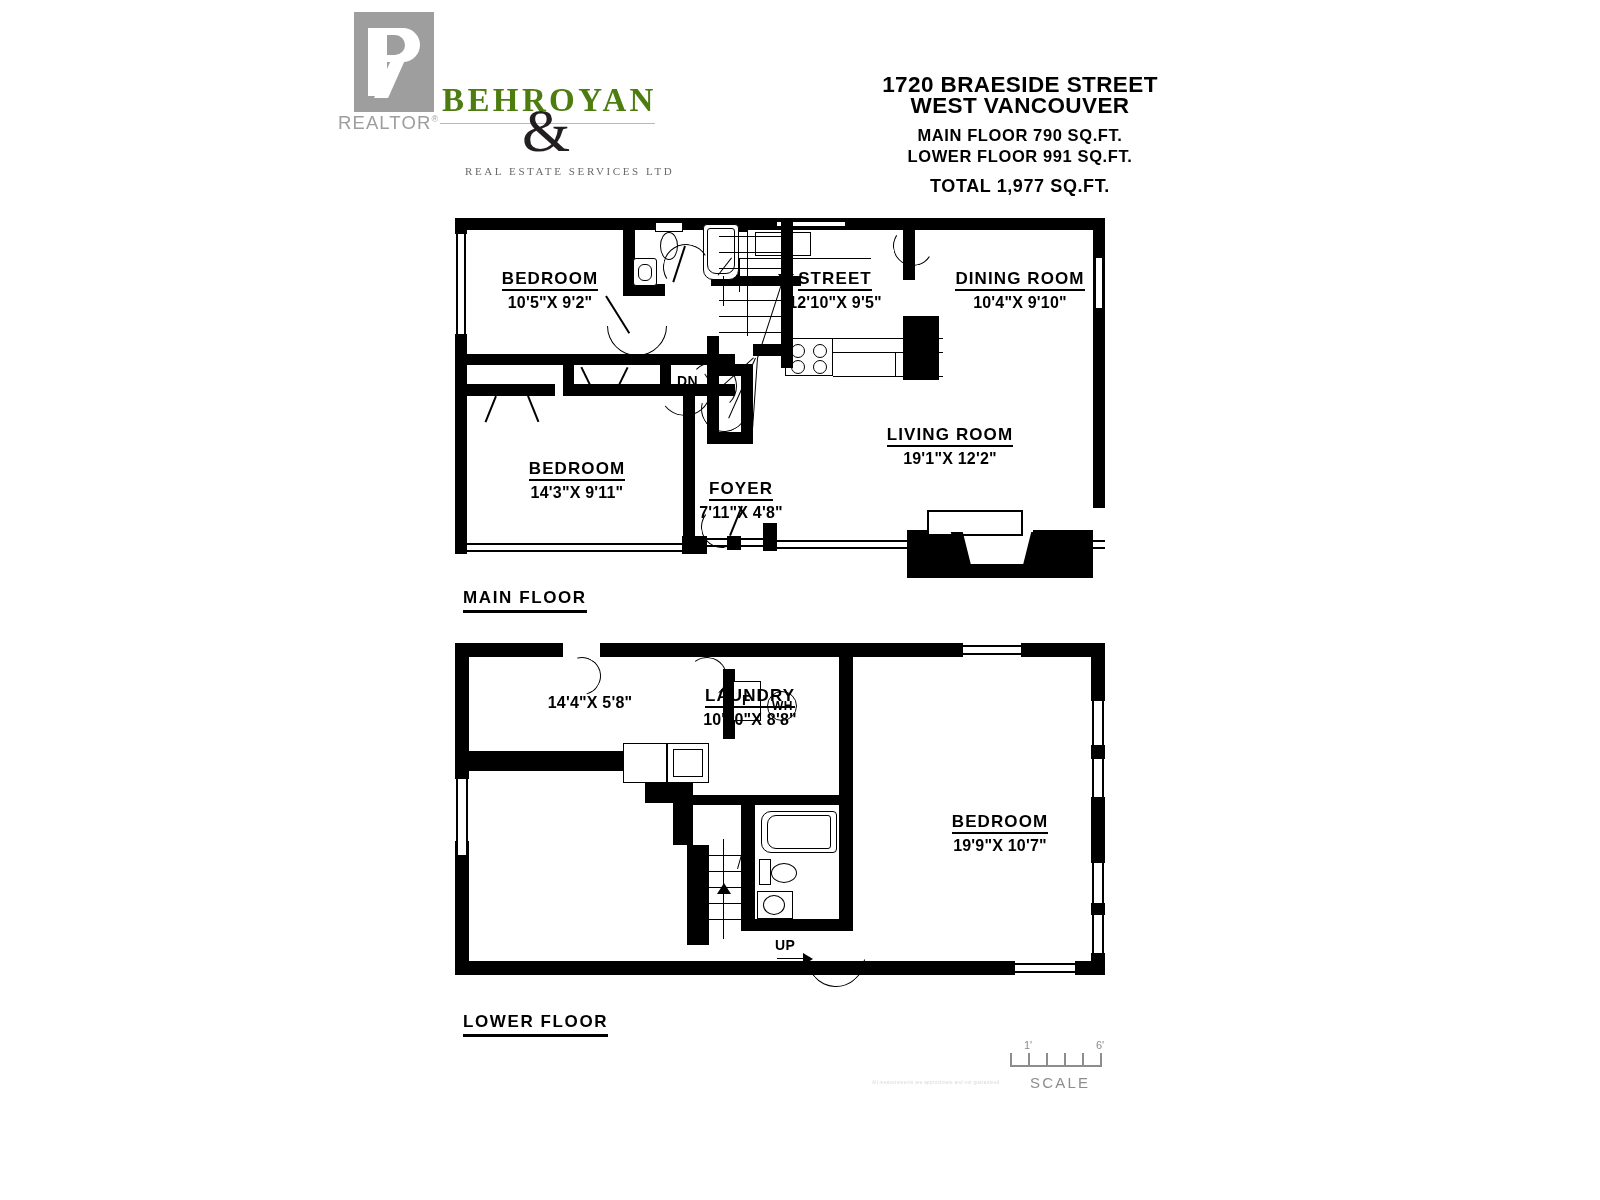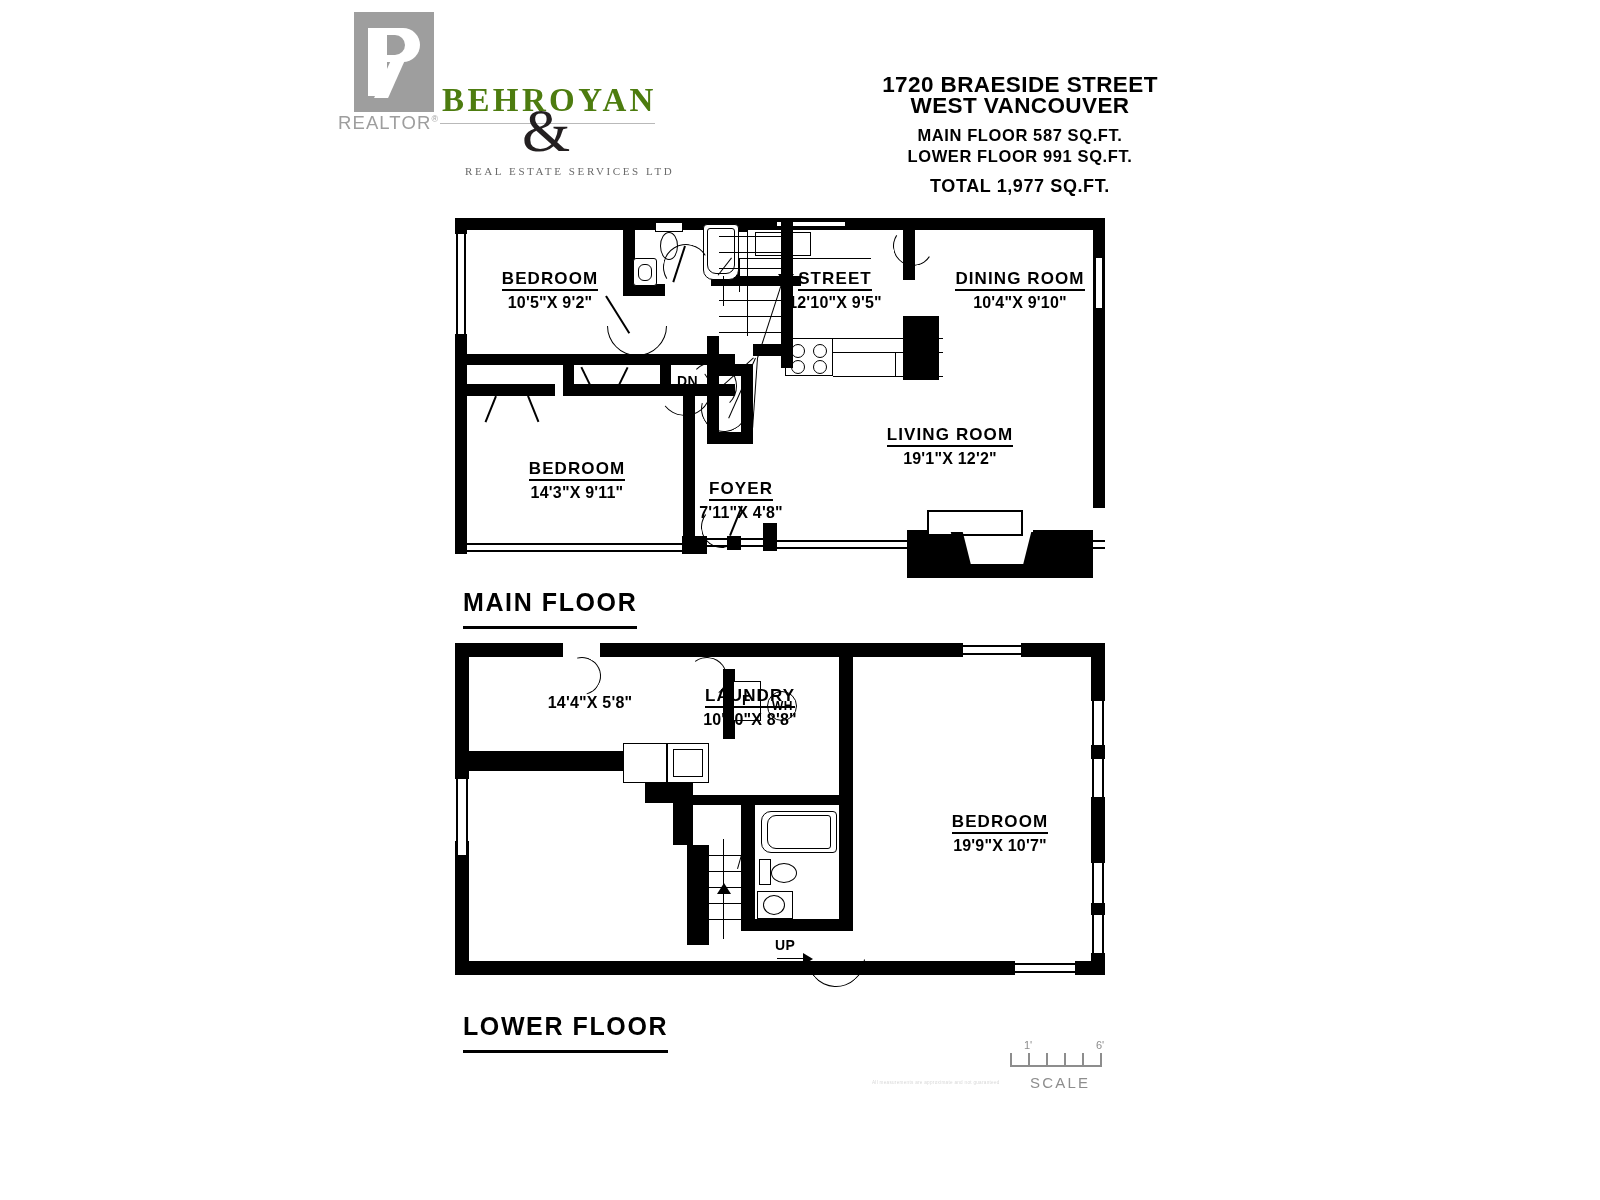--- a/index.html
+++ b/index.html
@@ -190,26 +190,26 @@
   }
   .tag {
     position: absolute;
     font-size: 14px;
     font-weight: bold;
     color: #000;
     letter-spacing: 0.5px;
   }
   .floorlabel {
     position: absolute;
-    font-size: 25px;
+    font-size: 17px;
     font-weight: bold;
     letter-spacing: 1.6px;
     color: #000;
     border-bottom: 3px solid #000;
-    padding-bottom: 9px;
+    padding-bottom: 2px;
     white-space: nowrap;
   }
   .door-arc {
     position: absolute;
     border: 1.3px solid #000;
     border-radius: 50%;
     background: transparent;
   }
 
   #scale-block { position: absolute; left: 1010px; top: 1045px; }
@@ -252,21 +252,21 @@
     <div id="brand-rule"></div>
     <div id="brand-name-1">BEHROYAN</div>
     <div id="brand-amp">&amp;</div>
     <div id="brand-tag">REAL ESTATE SERVICES LTD</div>
   </div>
 
   <div id="title-block">
     <div class="tb-addr">1720 BRAESIDE STREET</div>
     <div class="tb-addr">WEST VANCOUVER</div>
     <div class="tb-gap"></div>
-    <div class="tb-sub">MAIN FLOOR 587 SQ.FT.</div>
+    <div class="tb-sub">MAIN FLOOR 790 SQ.FT.</div>
     <div class="tb-sub">LOWER FLOOR 991 SQ.FT.</div>
     <div class="tb-gap"></div>
     <div class="tb-total">TOTAL   1,977 SQ.FT.</div>
   </div>
 
   <div class="plan" id="main-plan" style="left:455px; top:218px; width:660px; height:360px;">
 
     <div class="wall" style="left:0px; top:0px; width:650px; height:12px;"></div>
     <div class="wall" style="left:0px; top:0px; width:12px; height:16px;"></div>
     <div class="winv" style="left:1px; top:16px; width:10px; height:100px;"></div>

